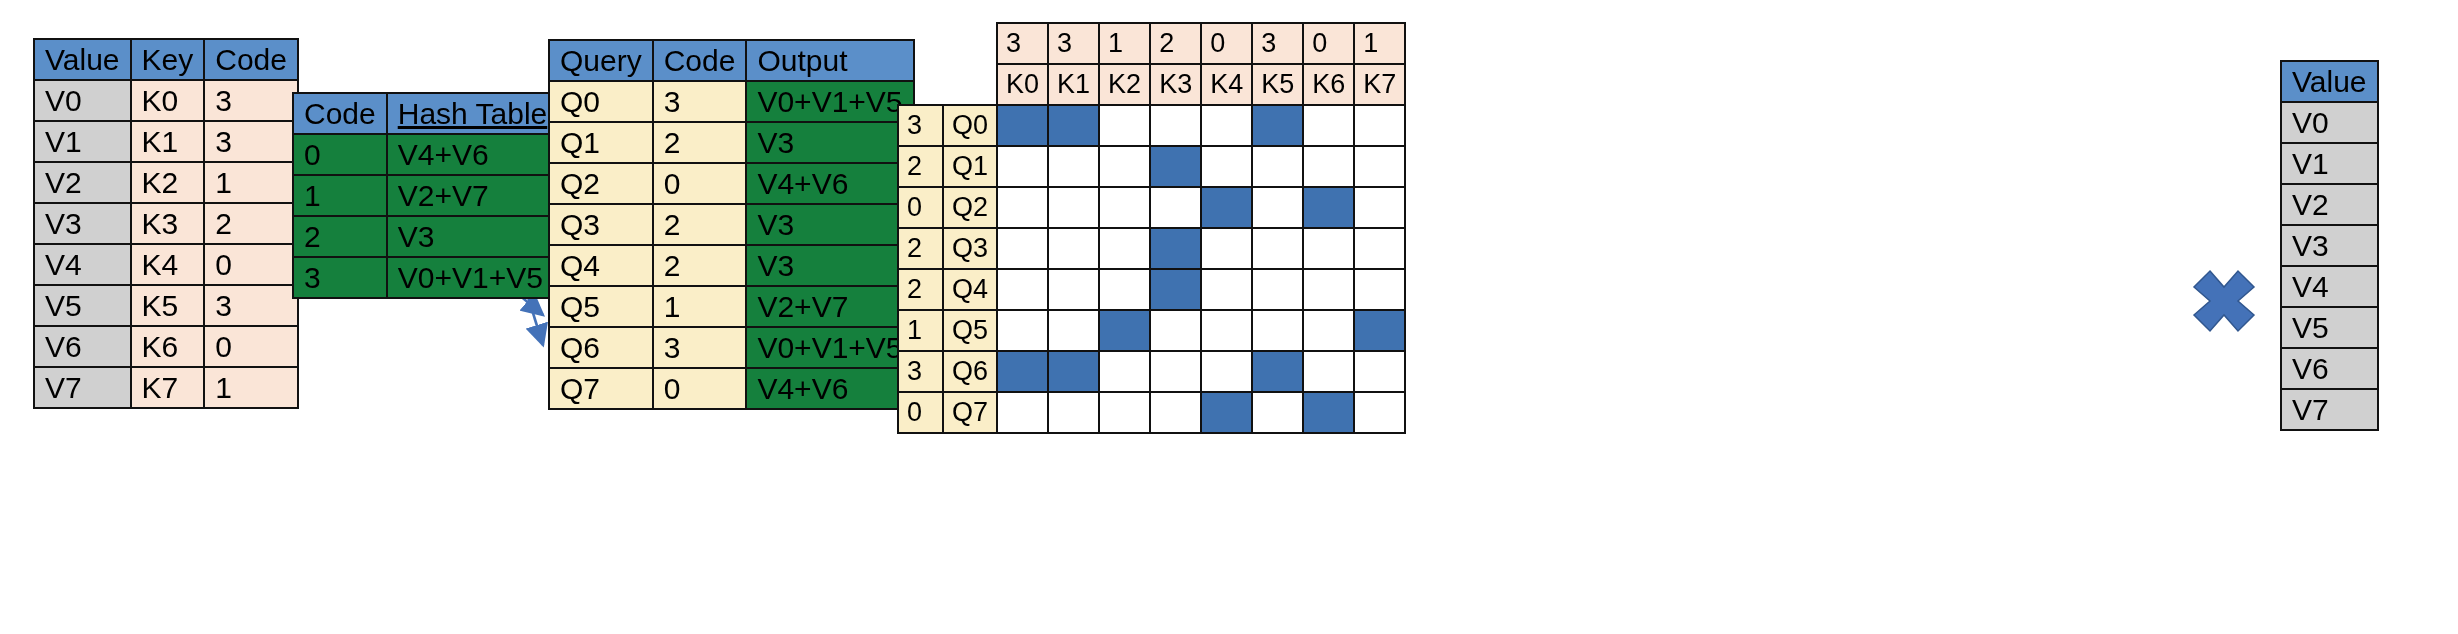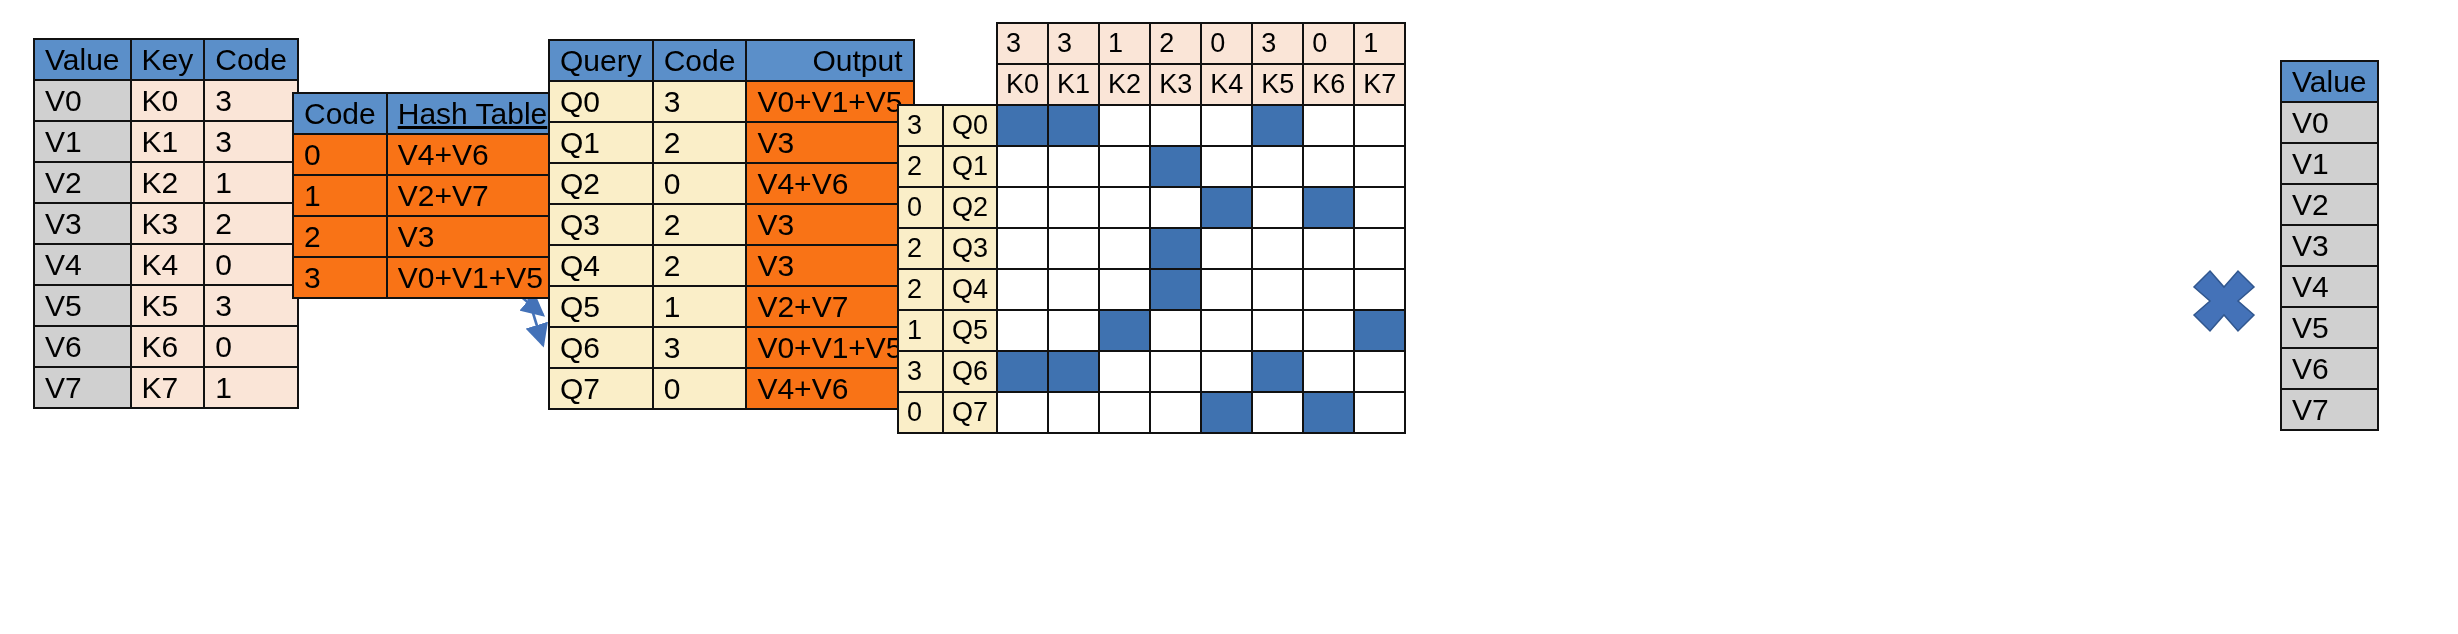--- a/index.html
+++ b/index.html
@@ -21,21 +21,21 @@
     color:#000000;
     padding:0 10px;
     white-space:nowrap;
     text-align:left;
     vertical-align:middle;
     box-sizing:border-box;
   }
   .hdr{background:#5b8fc9;color:#000;}
   .gray{background:#d0d0d0;}
   .peach{background:#fae5d7;}
-  .lavender{background:#f97316;}
+  .lavender{background:#15803d;}
   .cream{background:#faeec8;}
   .white{background:#ffffff;}
   .blue{background:#3f72b0;}
 
   
   #kv-table{left:33px;top:38px;}
   #kv-table td,#kv-table th{height:41px;}
   #kv-table .c-val{width:74px;}
   #kv-table .c-key{width:63px;}
   #kv-table .c-code{width:66px;}
@@ -44,21 +44,21 @@
   #hash-table{left:292px;top:92px;}
   #hash-table td,#hash-table th{height:41px;}
   #hash-table .c-code{width:68px;}
   #hash-table .c-ht{width:123px;text-decoration:underline;}
 
   
   #query-table{left:548px;top:39px;}
   #query-table td,#query-table th{height:41px;}
   #query-table .c-q{width:83px;}
   #query-table .c-code{width:68px;}
-  #query-table .c-out{width:117px;text-align:right;}
+  #query-table .c-out{width:117px;}
 
   
   #matrix{left:897px;top:22px;}
   #matrix td{
     width:49px;height:41px;
     padding:0 8px;
     font-size:27px;
   }
   #matrix td.corner{border:none;background:transparent;}
   #matrix td.lbl-code{width:45px;}

